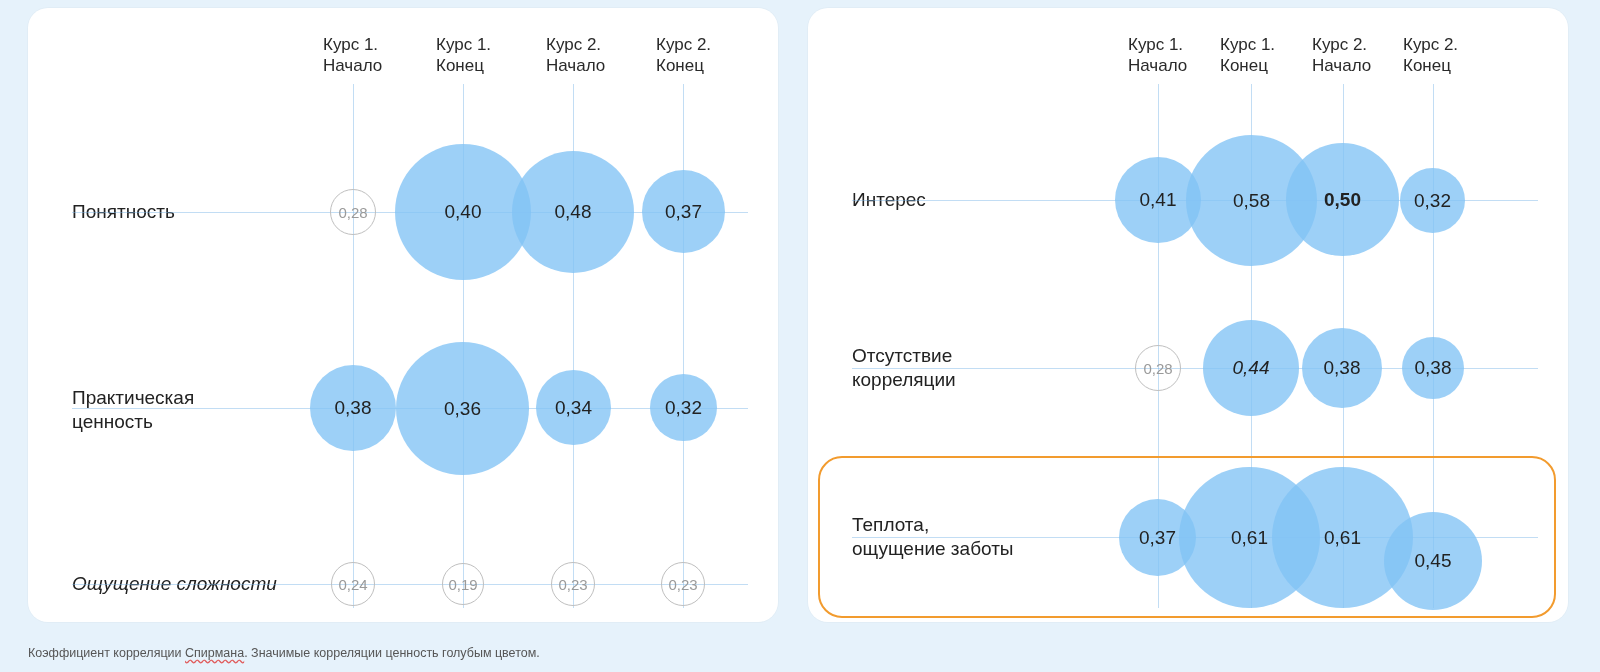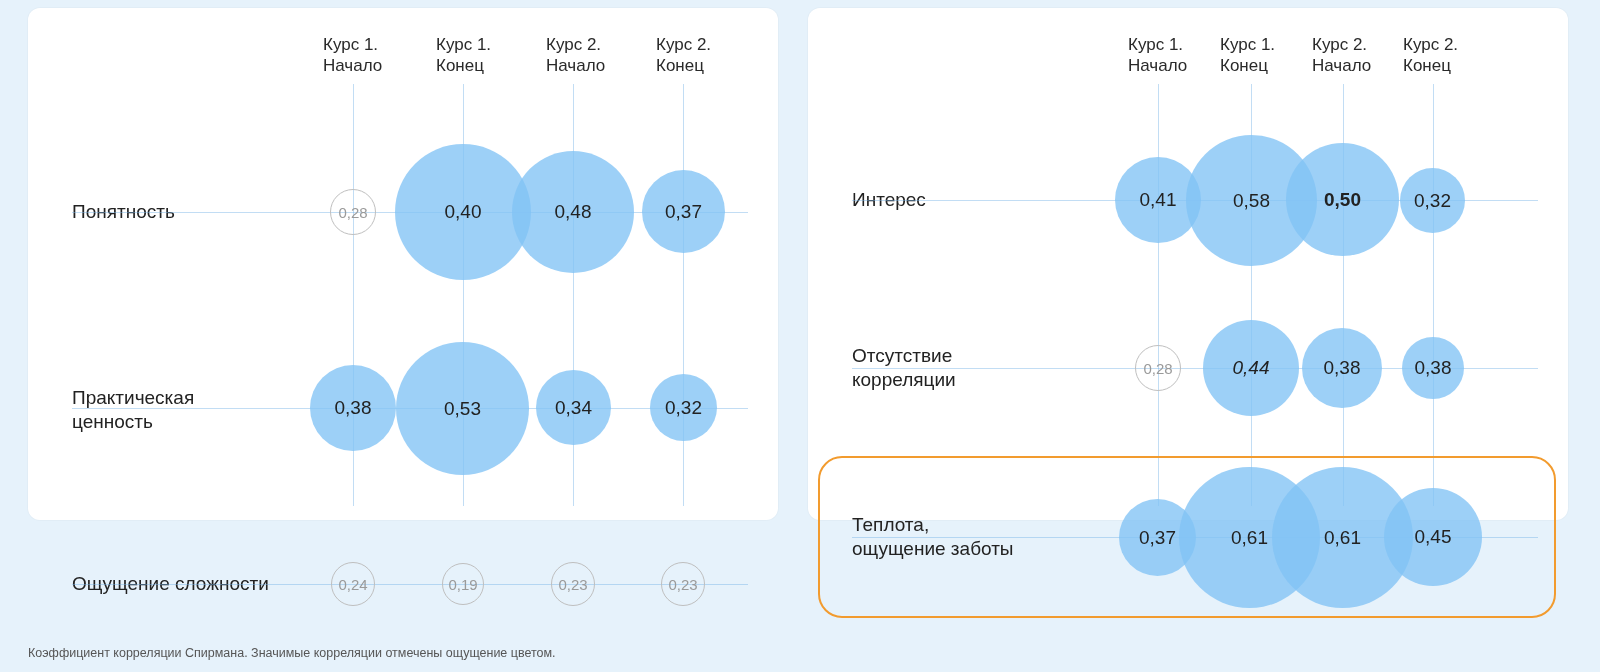--- a/index.html
+++ b/index.html
@@ -10,23 +10,23 @@
     background: #e6f2fb;
     overflow: hidden;
   }
   .canvas {
     position: relative;
     width: 1600px; height: 672px;
   }
   .panel {
     position: absolute;
     background: #fff;
-    border-radius: 12px;
+    border-radius: 20px;
     top: 8px;
-    height: 512px;
+    height: 614px;
     box-shadow: 0 0 0 1px rgba(0,0,0,0.02);
   }
   .panel.left  { left: 28px;  width: 750px; }
   .panel.right { left: 808px; width: 760px; }
 
   .grid-col-line {
     position: absolute;
     width: 0;
     border-left: 1px solid rgba(120,180,230,0.45);
     top: 76px;
@@ -84,20 +84,21 @@
   }
 
   .caption {
     position: absolute;
     left: 28px;
     top: 646px;
     font-size: 12.5px;
     color: #555;
   }
   .caption .underline-word {
+    text-decoration: underline;
     text-decoration-color: #e05a5a;
     text-decoration-style: wavy;
     text-underline-offset: 2px;
   }
 </style>
 </head>
 <body>
 
 <div class="canvas">
 
@@ -134,30 +135,30 @@
     </div>
 
     <div class="row-label" style="top:378px;">Практическая
 ценность</div>
     <div class="row-line" style="top:400px; right:30px;"></div>
 
     <div class="bubble sig" style="left:282px; top:357px; width:86px; height:86px;">
       <span>0,38</span>
     </div>
     <div class="bubble sig" style="left:368px; top:334px; width:133px; height:133px;">
-      <span>0,53</span>
+      <span>0,36</span>
     </div>
     <div class="bubble sig" style="left:508px; top:362px; width:75px; height:75px;">
       <span>0,34</span>
     </div>
     <div class="bubble sig" style="left:622px; top:366px; width:67px; height:67px;">
       <span>0,32</span>
     </div>
 
-    <div class="row-label" style="top:564px;">Ощущение сложности</div>
+    <div class="row-label" style="top:564px;font-style:italic;">Ощущение сложности</div>
     <div class="row-line" style="top:576px; right:30px;"></div>
 
     <div class="bubble insig" style="left:303px; top:554px; width:44px; height:44px;">
       <span>0,24</span>
     </div>
     <div class="bubble insig" style="left:414px; top:555px; width:42px; height:42px;">
       <span>0,19</span>
     </div>
     <div class="bubble insig" style="left:523px; top:554px; width:44px; height:44px;">
       <span>0,23</span>
@@ -224,22 +225,22 @@
 
     <div class="bubble sig" style="left:311px; top:491px; width:77px; height:77px;">
       <span>0,37</span>
     </div>
     <div class="bubble sig" style="left:371px; top:459px; width:141px; height:141px;">
       <span>0,61</span>
     </div>
     <div class="bubble sig" style="left:464px; top:459px; width:141px; height:141px;">
       <span>0,61</span>
     </div>
-    <div class="bubble sig" style="left:576px; top:480px; width:98px; height:98px;">
+    <div class="bubble sig" style="left:576px; top:504px; width:98px; height:98px;">
       <span>0,45</span>
     </div>
   </div>
 
   <div class="caption">
-    <span>Коэффициент корреляции </span><span class="underline-word">Спирмана</span><span>. Значимые корреляции отмечены ощущение цветом.</span>
+    <span>Коэффициент корреляции </span><span class="underline-word">Спирмана</span><span>. Значимые корреляции ценность голубым цветом.</span>
   </div>
 
 </div>
 
 </body></html>

